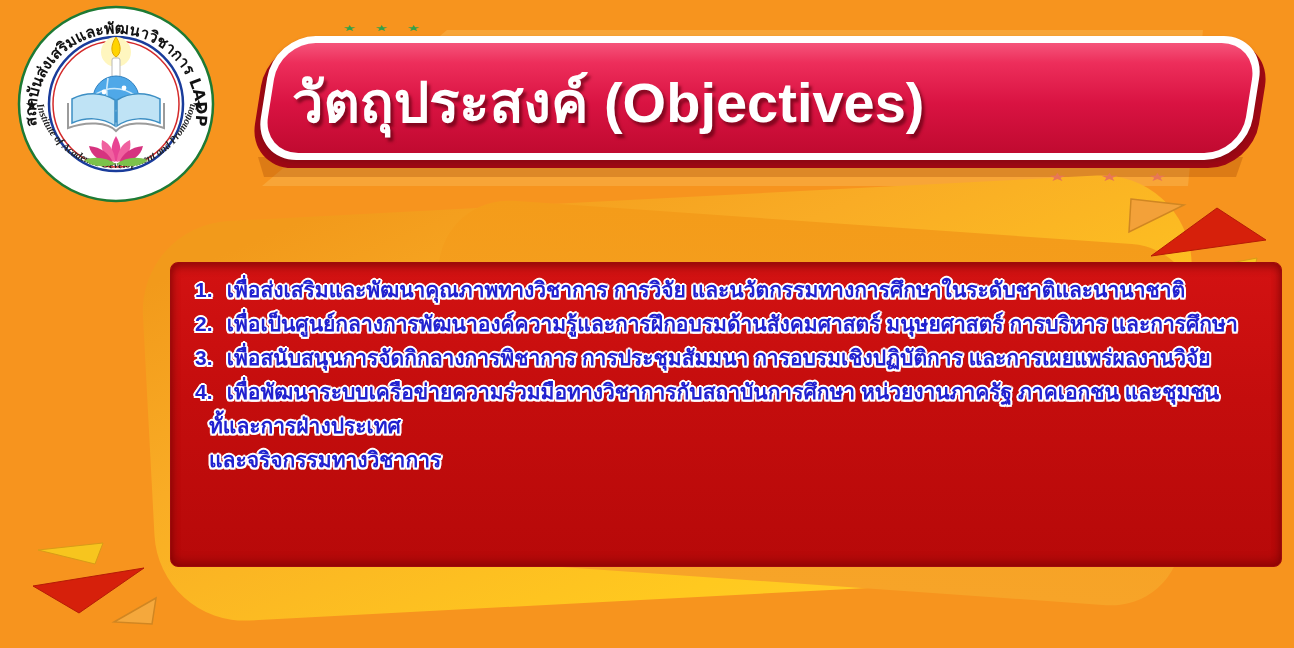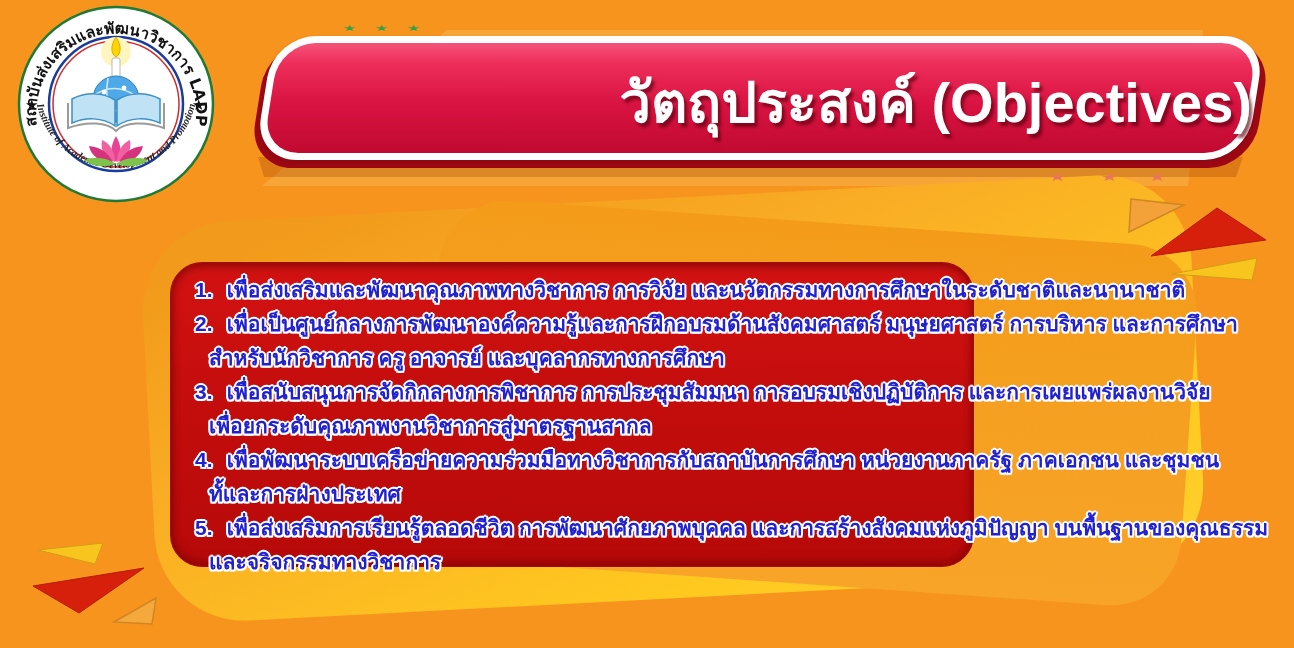--- a/index.html
+++ b/index.html
@@ -44,30 +44,29 @@
   }
   .banner-inner{
     position:absolute;left:7px;top:7px;right:7px;bottom:7px;border-radius:36px;
     background:linear-gradient(180deg,#F5547A 0%,#ED2E5B 18%,#D91342 55%,#C00A30 100%);
   }
   .banner-title{
     position:absolute;left:292px;top:58px;width:960px;
     font-size:56px;font-weight:bold;color:#ffffff;letter-spacing:0px;
     text-shadow:3px 4px 3px rgba(90,0,15,.65);
     white-space:nowrap;
-    text-align:right;
   }
   
   .star{position:absolute;transform:scale(1,.55);line-height:1;}
   .star-green{color:#33A04A;font-size:15px;}
   .star-salmon{color:#E87657;font-size:21px;}
   
   .panel{
-    position:absolute;left:170px;top:262px;width:804px;height:305px;
-    border-radius:32px;
+    position:absolute;left:170px;top:262px;width:1112px;height:305px;
+    border-radius:8px;
     background:linear-gradient(180deg,#D31212 0%,#C40D0D 45%,#B70909 100%);
     border:1px solid #9E0B0B;box-sizing:border-box;
     box-shadow:inset 0 4px 8px rgba(90,0,0,.5), inset 0 -5px 10px rgba(110,0,0,.45);
     padding:10px 16px 8px 24px;
   }
   .obj-item{color:#2121CF;font-weight:bold;font-size:21px;line-height:34px;}
   .obj-num{display:inline-block;min-width:26px;}
   .obj-line{white-space:nowrap;
     text-shadow:-2px 0 0 #fff,2px 0 0 #fff,0 -2px 0 #fff,0 2px 0 #fff,
                 -1.5px -1.5px 0 #fff,1.5px -1.5px 0 #fff,-1.5px 1.5px 0 #fff,1.5px 1.5px 0 #fff;
@@ -115,35 +114,31 @@
 
   <div class="panel">
     <div class="obj-item">
       <span class="obj-line"><span class="obj-num">1.</span>
       <span>เพื่อส่งเสริมและพัฒนาคุณภาพทางวิชาการ การวิจัย และนวัตกรรมทางการศึกษาในระดับชาติและนานาชาติ</span></span>
       
     </div>
     <div class="obj-item">
       <span class="obj-line"><span class="obj-num">2.</span>
       <span>เพื่อเป็นศูนย์กลางการพัฒนาองค์ความรู้และการฝึกอบรมด้านสังคมศาสตร์ มนุษยศาสตร์ การบริหาร และการศึกษา</span></span>
-      <div class="obj-line obj-line2">สำหรับนักวิชาการ ครู อาจารย์ และบุคลากรทางการศึกษา</div>
     </div>
     <div class="obj-item">
       <span class="obj-line"><span class="obj-num">3.</span>
       <span>เพื่อสนับสนุนการจัดกิกลางการพิชาการ การประชุมสัมมนา การอบรมเชิงปฏิบัติการ และการเผยแพร่ผลงานวิจัย</span></span>
-      <div class="obj-line obj-line2">เพื่อยกระดับคุณภาพงานวิชาการสู่มาตรฐานสากล</div>
     </div>
     <div class="obj-item">
       <span class="obj-line"><span class="obj-num">4.</span>
       <span>เพื่อพัฒนาระบบเครือข่ายความร่วมมือทางวิชาการกับสถาบันการศึกษา หน่วยงานภาครัฐ ภาคเอกชน และชุมชน</span></span>
       <div class="obj-line obj-line2">ทั้และการฝ่างประเทศ</div>
     </div>
     <div class="obj-item">
-      <span class="obj-line"><span class="obj-num">5.</span>
-      <span>เพื่อส่งเสริมการเรียนรู้ตลอดชีวิต การพัฒนาศักยภาพบุคคล และการสร้างสังคมแห่งภูมิปัญญา บนพื้นฐานของคุณธรรม</span></span>
       <div class="obj-line obj-line2">และจริจกรรมทางวิชาการ</div>
     </div>
   </div>
 
   <svg class="logo" viewBox="0 0 200 200">
     <circle cx="100" cy="100" r="97" fill="#ffffff" stroke="#1E7A34" stroke-width="2.5"></circle>
     <circle cx="100" cy="100" r="67" fill="#ffffff" stroke="#1A3C9B" stroke-width="2.5"></circle>
     <circle cx="100" cy="100" r="63" fill="#ffffff" stroke="#D42A2A" stroke-width="1.5"></circle>
     <defs>
       <path id="arcTop" d="M 26,140 A 80,80 0 1 1 174,140" fill="none"></path>

